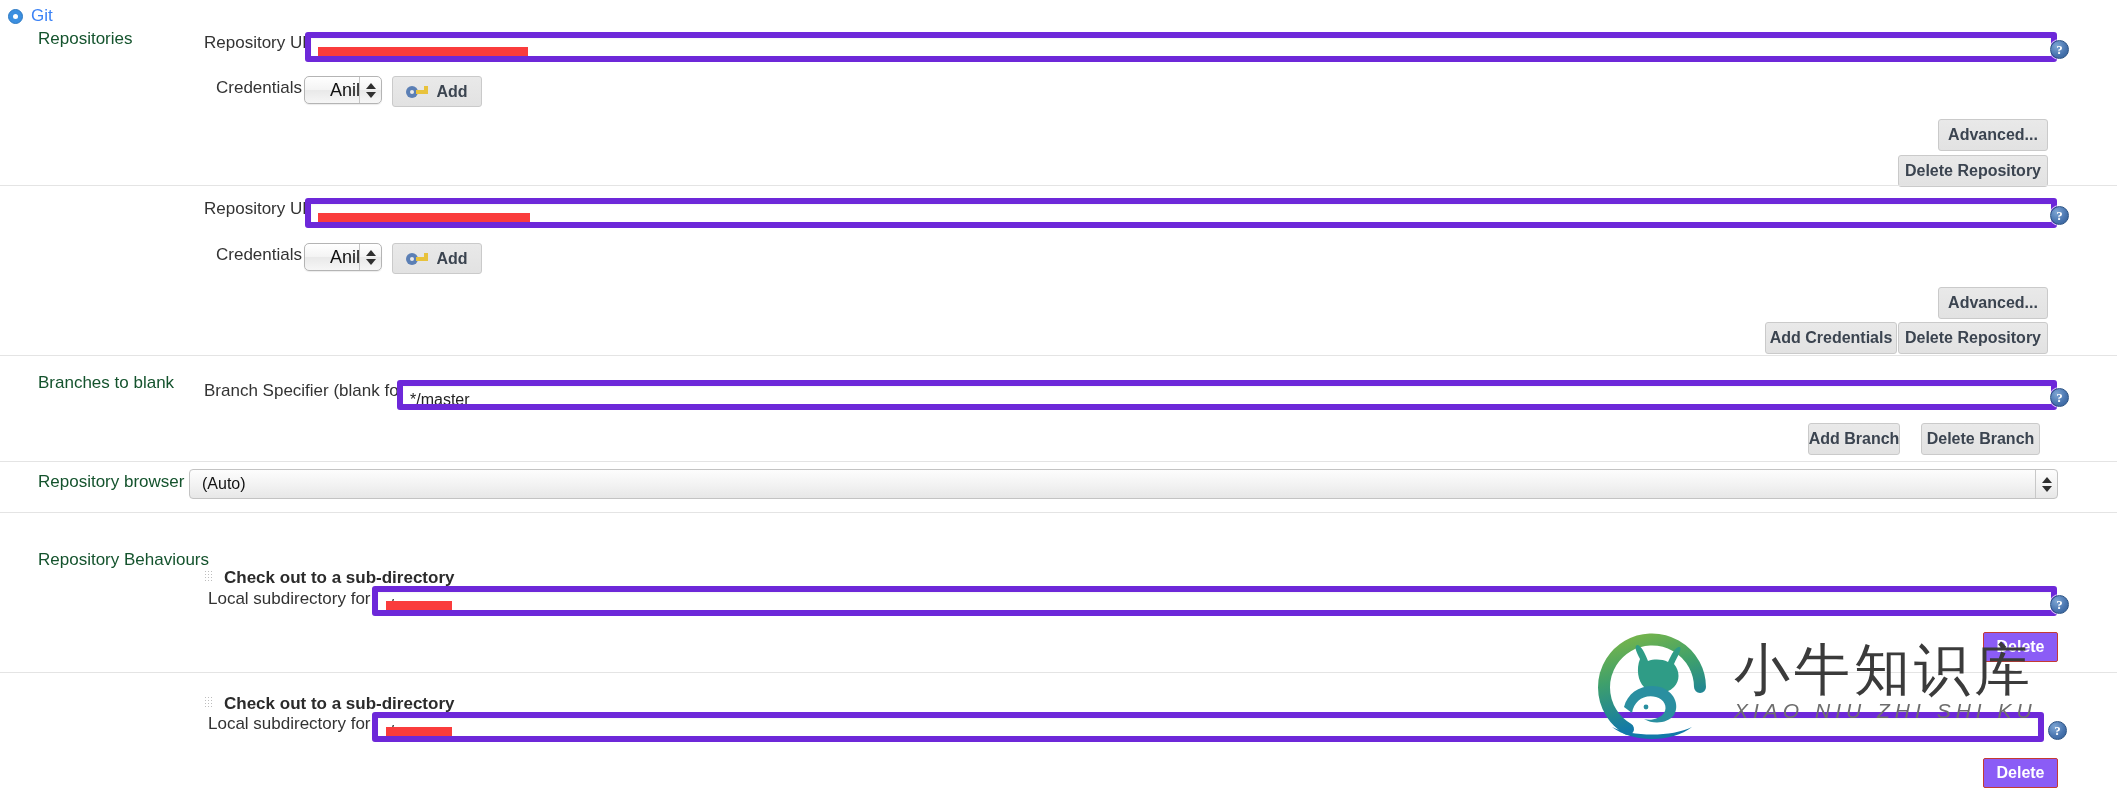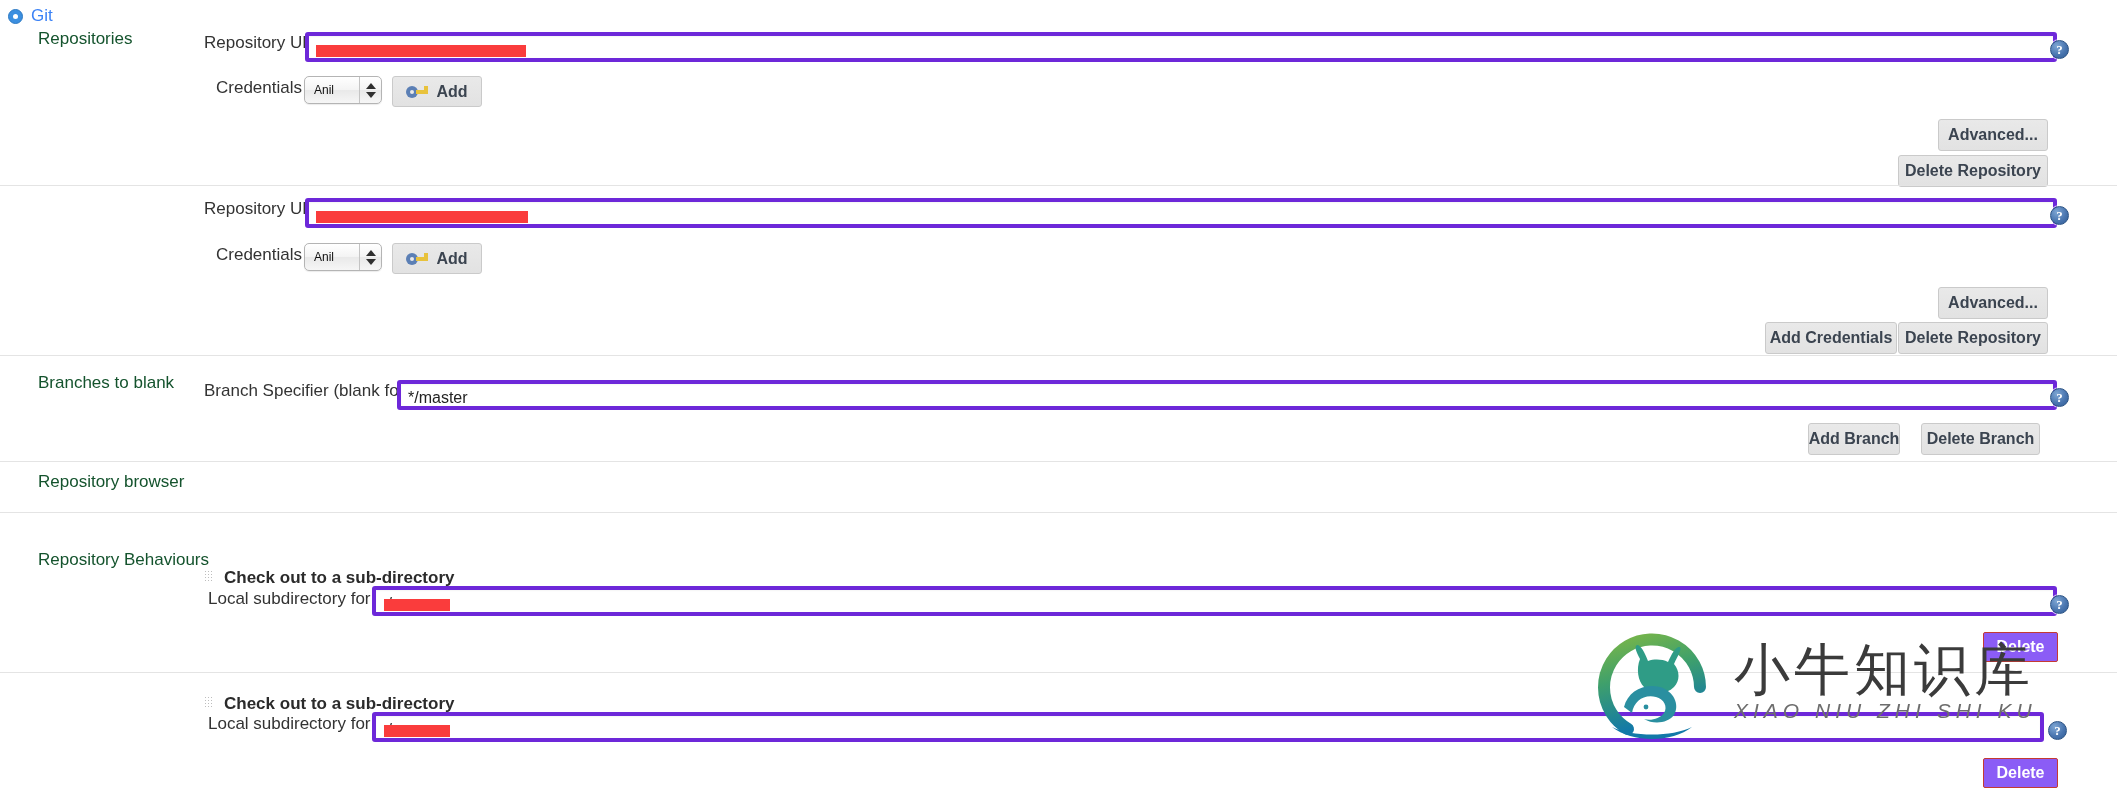--- a/index.html
+++ b/index.html
@@ -52,21 +52,21 @@
     font-size: 17px;
     color: #333;
     text-align: right;
     white-space: nowrap;
   }
 
   .text-input {
     position: absolute;
     height: 30px;
     background: #ffffff;
-    border: 4px solid #6d28d9;
+    border: 6px solid #6d28d9;
     border-radius: 3px;
     box-shadow: inset 0 1px 2px rgba(0,0,0,0.045);
     font-family: "Liberation Sans", sans-serif;
     font-size: 16px;
     color: #222;
     padding: 0 7px;
     line-height: 28px;
     overflow: hidden;
     white-space: nowrap;
   }
@@ -84,24 +84,24 @@
   }
 
   
   .select {
     position: absolute;
     height: 28px;
     border: 1px solid #b4b4b4;
     border-radius: 5px;
     background: linear-gradient(to bottom, #ffffff 0%, #f4f4f4 48%, #e9e9e9 52%, #f6f6f6 100%);
     box-shadow: 0 1px 1px rgba(0,0,0,0.08);
-    font-size: 12px;
+    font-size: 18px;
     color: #111;
     line-height: 26px;
-    padding-left: 9px;
+    padding-left: 25px;
     overflow: hidden;
     white-space: nowrap;
   }
   .select .stepper {
     position: absolute; right: 0; top: 0; bottom: 0;
     width: 22px;
     border-left: 1px solid #c4c4c4;
     display: flex; flex-direction: column;
     align-items: center; justify-content: center;
     gap: 3px;
@@ -335,20 +335,27 @@
     <span class="val">*/master</span>
   </div>
   <div class="help-icon" style="left:2050px; top:388px;">?</div>
 
   <div class="btn" style="left:1808px; top:423px; width:92px;">Add Branch</div>
   <div class="btn" style="left:1921px; top:423px; width:119px;">Delete Branch</div>
 
   <div class="sep" style="left:0px; top:461px; width:2117px;"></div>
 
   <div class="section-label" style="left:38px; top:472px;">Repository browser</div>
+  <div class="select-wide" style="left:189px; top:469px; width:1869px;">
+    <span>(Auto)</span>
+    <span class="stepper">
+        <i class="up"></i>
+        <i class="down"></i>
+      </span>
+  </div>
 
   <div class="sep" style="left:0px; top:512px; width:2117px;"></div>
 
   <div class="section-label" style="left:38px; top:550px;">Repository Behaviours</div>
 
   <div class="grip" style="left:204px; top:570px;"></div>
   <div class="behaviour-title" style="left:224px; top:568px;">Check out to a sub-directory</div>
 
   <div class="field-label" style="left:208px; top:589px;">Local subdirectory for repo</div>
   <div class="text-input" style="left:372px; top:586px; width:1685px;">

